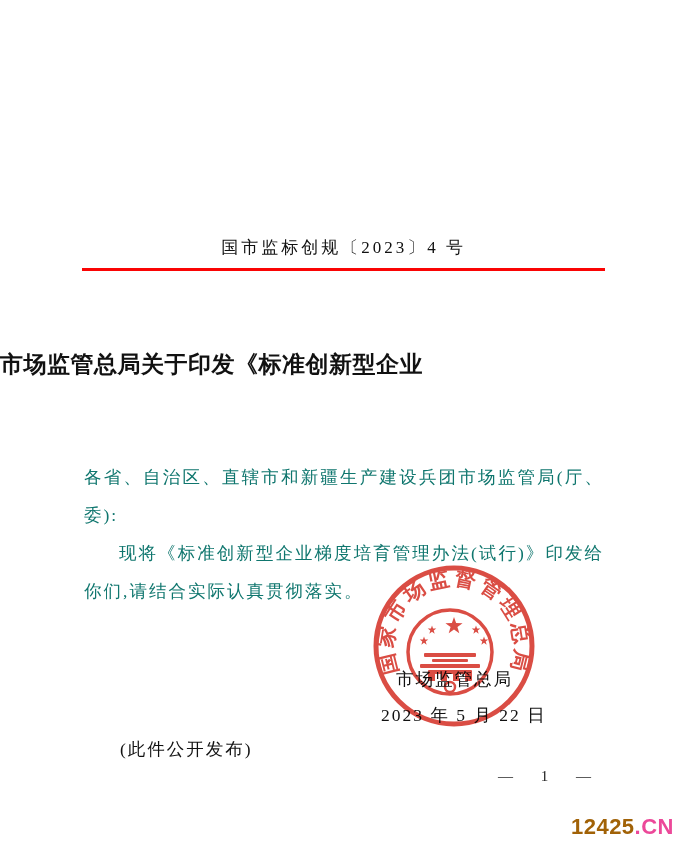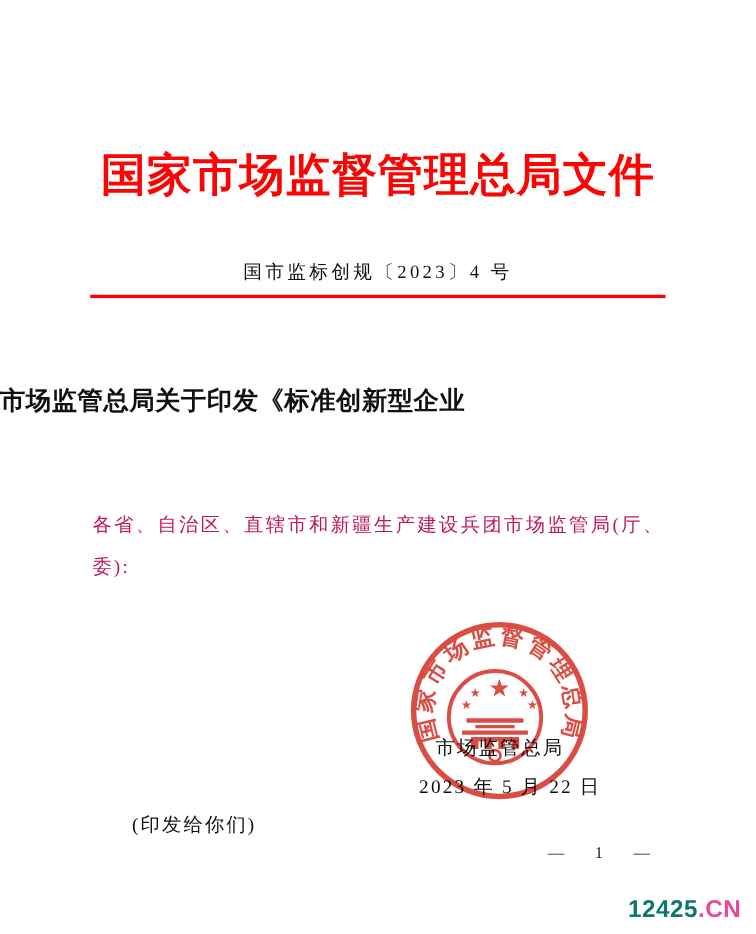--- a/index.html
+++ b/index.html
@@ -22,21 +22,21 @@
     background: #fa0404;
   }
   .notice-title {
     position: absolute; top: 344px; left: 0; width: 100%;
     font-size: 23px; font-weight: bold;
     line-height: 41px; letter-spacing: 0.5px; color: #111;
   }
   .body-text {
     position: absolute; left: 84px; top: 458px; width: 520px;
     font-size: 17.5px; line-height: 38px; letter-spacing: 2px;
-    text-align: justify; color: #be185d;
+    text-align: justify; color: #0f766e;
   }
   .body-text p { margin: 0; }
   .body-text .paragraph { text-indent: 2em; }
 
   .signature-agency {
     position: absolute; left: 396px; top: 667px;
     font-size: 17.5px; letter-spacing: 2px; color: #111; z-index: 1;
   }
   .seal {
     position: absolute; left: 364px; top: 556px; width: 180px; height: 180px;
@@ -52,40 +52,40 @@
   }
   .page-number {
     position: absolute; left: 498px; top: 768px;
     font-size: 15px; letter-spacing: 9px; word-spacing: 6px; color: #222;
   }
   .watermark {
     position: absolute; right: 13px; bottom: 9px;
     font-family: "Liberation Sans", "DejaVu Sans", sans-serif;
     font-weight: bold; font-size: 22px; letter-spacing: 0.5px;
   }
-  .wm-brand { color: #0f766e; }
+  .wm-brand { color: #a16207; }
   .wm-suffix { color: #ec4899; }
 </style>
 </head>
 <body>
 
 <div class="page">
 
-  <div class="letterhead">国家市场监督管理总局文件</div>
 
   <div class="doc-number">国市监标创规〔2023〕4 号</div>
 
   <div class="divider"></div>
 
   <div class="notice-title">
     <div>市场监管总局关于印发《标准创新型企业</div>
   </div>
 
   <div class="body-text">
     <p class="salutation">各省、自治区、直辖市和新疆生产建设兵团市场监管局(厅、委):</p>
+    <p class="paragraph">现将《标准创新型企业梯度培育管理办法(试行)》印发给你们,请结合实际认真贯彻落实。</p>
   </div>
 
   <div class="signature-agency">市场监管总局</div>
 
   <div class="seal">
     <svg viewBox="0 0 180 180" width="180" height="180">
       <defs>
         <path id="star-shape" d="M 0,-1 L 0.235,-0.324 L 0.951,-0.309 L 0.380,0.124 L 0.588,0.809 L 0,0.4 L -0.588,0.809 L -0.380,0.124 L -0.951,-0.309 L -0.235,-0.324 Z"></path>
         <path id="sealArc" d="M 34.7 115.8 A 61 61 0 1 1 145.3 115.8" fill="none"></path>
       </defs>
@@ -110,21 +110,21 @@
         <rect x="-15" y="22" width="6" height="7" fill="#ffffff"></rect>
         <rect x="-3" y="22" width="6" height="7" fill="#ffffff"></rect>
         <rect x="9" y="22" width="6" height="7" fill="#ffffff"></rect>
         <circle cx="0" cy="35" r="5" fill="none" stroke="#d9453c" stroke-width="2.5"></circle>
       </g>
     </svg>
   </div>
 
   <div class="sig-date">2023 年 5 月 22 日</div>
 
-  <div class="public-note">(印发给你们)</div>
+  <div class="public-note">(此件公开发布)</div>
 
   <div class="page-number">— 1 —</div>
 
   <div class="watermark">
     <span class="wm-brand">12425</span><span class="wm-suffix">.CN</span>
   </div>
 
 </div>
 
 </body></html>

